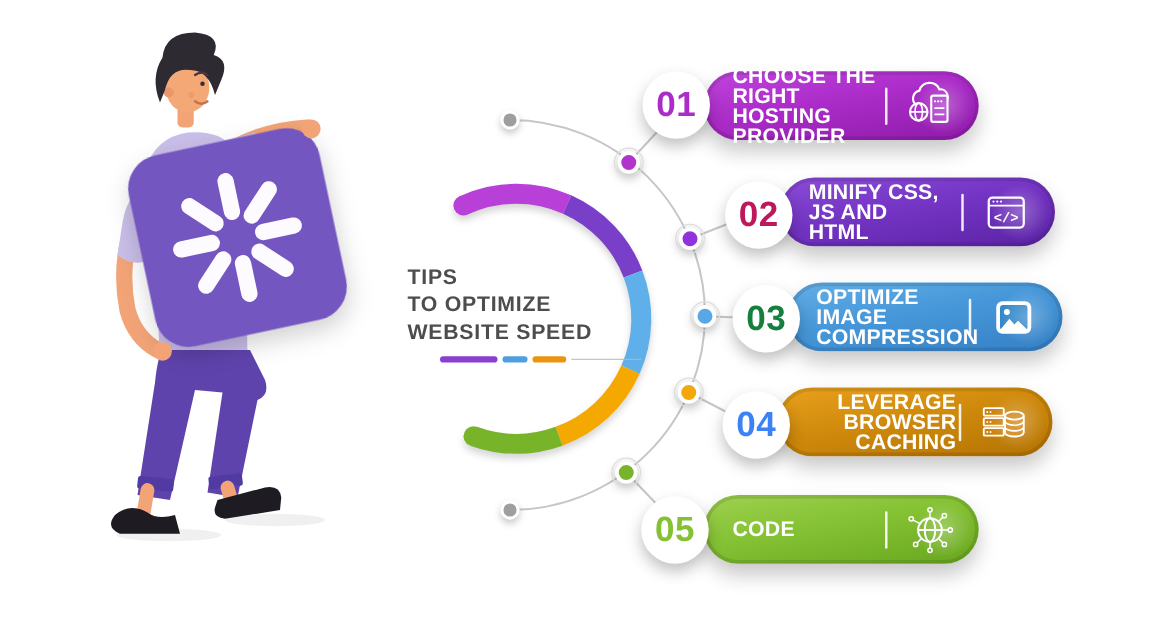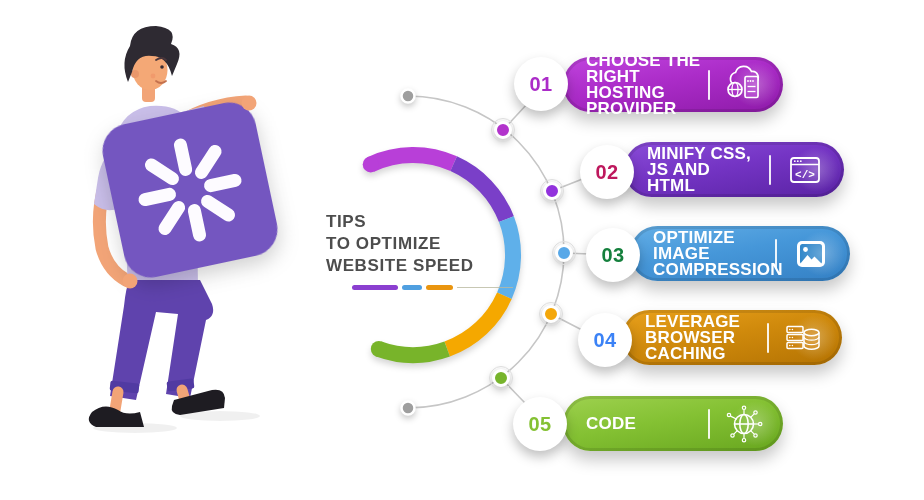--- a/index.html
+++ b/index.html
@@ -29,33 +29,33 @@
     box-shadow:inset 0 0 0 3px rgba(0,0,0,.10), 0 9px 16px rgba(0,0,0,.22);
   }
   .pill::after{ 
     content:'';position:absolute;right:5px;top:5px;bottom:5px;width:46px;border-radius:50%;
     background:radial-gradient(closest-side, rgba(255,255,255,.28), rgba(255,255,255,0));
     pointer-events:none;
   }
   .p1{background:linear-gradient(170deg,#c044de 0%,#ab2cc8 45%,#8e1ba9 100%);}
   .p2{background:linear-gradient(170deg,#8a4cd8 0%,#7434c4 45%,#5a23a4 100%);}
   .p3{background:linear-gradient(170deg,#63aee6 0%,#4697d9 45%,#3480c4 100%);}
-  .p4{background:linear-gradient(170deg,#e9a11c 0%,#d08a0c 45%,#b47303 100%);}
+  .p4{background:linear-gradient(170deg,#e9a11c 0%,#d08a0c 45%,#b47303 100%);text-align:right;}
   .p5{background:linear-gradient(170deg,#9ed14f 0%,#84c133 45%,#68a61f 100%);}
 
   .pill-label{margin-left:23px;width:120px;color:#ffffff;font-weight:700;
     font-size:17px;line-height:16px;letter-spacing:.2px;text-transform:uppercase;}
   .pill-sep{width:2px;height:30px;border-radius:1px;background:rgba(255,255,255,.9);margin-left:2px;flex:none;}
   .pill-icon{margin-left:11px;width:46px;height:46px;flex:none;display:flex;align-items:center;justify-content:center;}
 
   .num-badge{
     position:absolute;width:54px;height:54px;border-radius:50%;background:#ffffff;
     box-shadow:0 6px 12px rgba(0,0,0,.25);
     display:flex;align-items:center;justify-content:center;
-    font-weight:800;font-size:20px;letter-spacing:.5px;
+    font-weight:800;font-size:28px;letter-spacing:.5px;
   }
   .n1{color:#ab2cc8;} .n2{color:#be185d;} .n3{color:#15803d;} .n4{color:#3b82f6;} .n5{color:#84c133;}
 </style>
 </head>
 <body>
 
 <div class="stage">
 
   <svg style="position:absolute;left:40px;top:18px;" width="300" height="440" viewBox="0 0 300 440">
 

